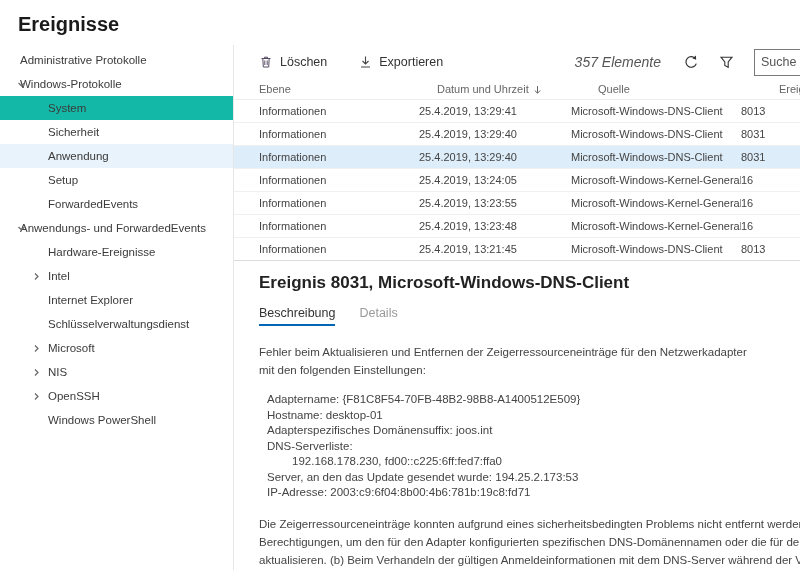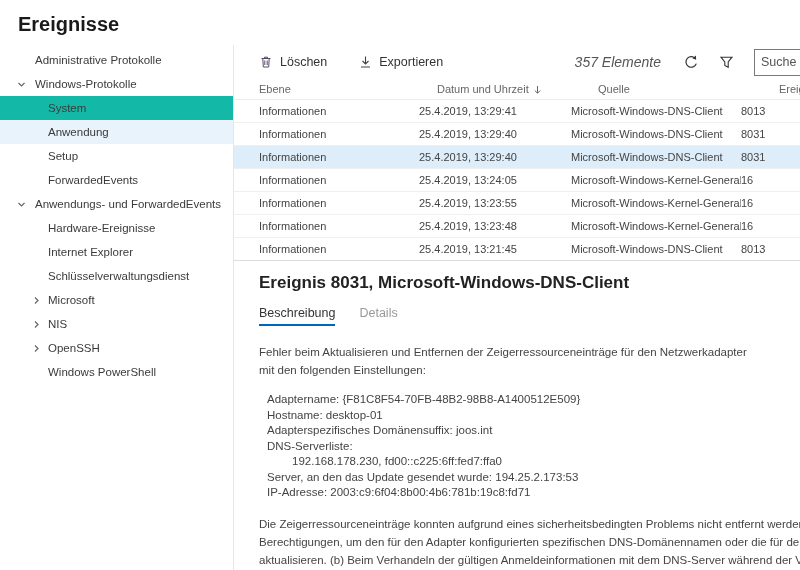--- a/index.html
+++ b/index.html
@@ -11,21 +11,21 @@
   .page-title { padding:13px 0 0 18px; height:45px; font-size:20px; font-weight:700; color:#1a1a1a; }
 
   
   .content { display:flex; height:525px; }
   .sidebar { width:233px; flex:none; padding-top:3px; }
   .main { flex:1; border-left:1px solid #e6e6e6; min-width:0; overflow:hidden; }
 
   
   .sb-item { position:relative; height:24px; display:flex; align-items:center;
     font-size:11.5px; color:#3b3b3b; cursor:pointer; }
-  .sb-item.lvl1 { padding-left:35px; }
+  .sb-item.lvl1 { padding-left:20px; }
   .sb-item.lvl2 { padding-left:48px; }
   .sb-item .chev { position:absolute; top:7px; display:inline-flex; }
   .sb-item.lvl1 .chev { left:16px; }
   .sb-item.lvl2 .chev { left:31px; }
   .sb-item.selected { background:#14b8a6; }
   .sb-item.hovered  { background:#e9f3fb; }
 
   
   .toolbar { height:34px; display:flex; align-items:center; padding-left:25px; }
   .tb-btn { display:flex; align-items:center; gap:7px; font-size:12.5px; color:#333;
@@ -88,20 +88,23 @@
               <path d="M2.5 4 L5.5 7 L8.5 4" stroke="#666" stroke-width="1.2" fill="none"></path>
             </svg>
           </span>
         <span>Windows-Protokolle</span>
       </div>
 
       <div class="sb-item lvl2 selected">
         <span>System</span>
       </div>
 
+      <div class="sb-item lvl2">
+        <span>Sicherheit</span>
+      </div>
 
       <div class="sb-item lvl2 hovered">
         <span>Anwendung</span>
       </div>
 
       <div class="sb-item lvl2">
         <span>Setup</span>
       </div>
 
       <div class="sb-item lvl2">
@@ -114,20 +117,28 @@
               <path d="M2.5 4 L5.5 7 L8.5 4" stroke="#666" stroke-width="1.2" fill="none"></path>
             </svg>
           </span>
         <span>Anwendungs- und ForwardedEvents</span>
       </div>
 
       <div class="sb-item lvl2">
         <span>Hardware-Ereignisse</span>
       </div>
 
+      <div class="sb-item lvl2">
+        <span class="chev">
+            <svg width="11" height="11" viewBox="0 0 11 11">
+              <path d="M4 2.5 L7 5.5 L4 8.5" stroke="#666" stroke-width="1.2" fill="none"></path>
+            </svg>
+          </span>
+        <span>Intel</span>
+      </div>
 
       <div class="sb-item lvl2">
         <span>Internet Explorer</span>
       </div>
 
       <div class="sb-item lvl2">
         <span>Schlüsselverwaltungsdienst</span>
       </div>
 
       <div class="sb-item lvl2">

